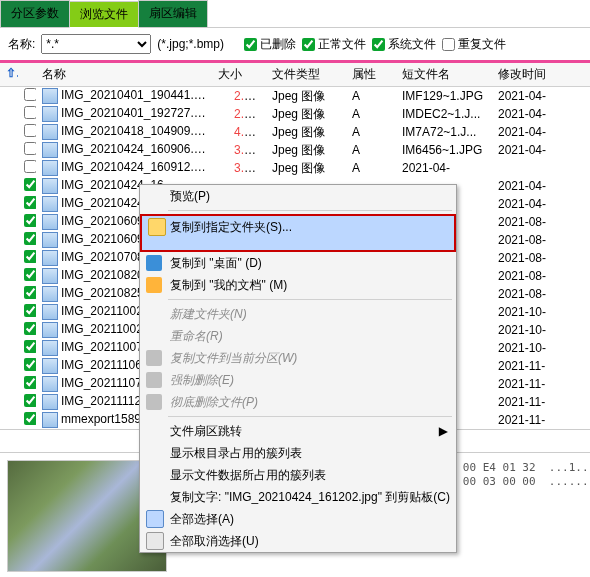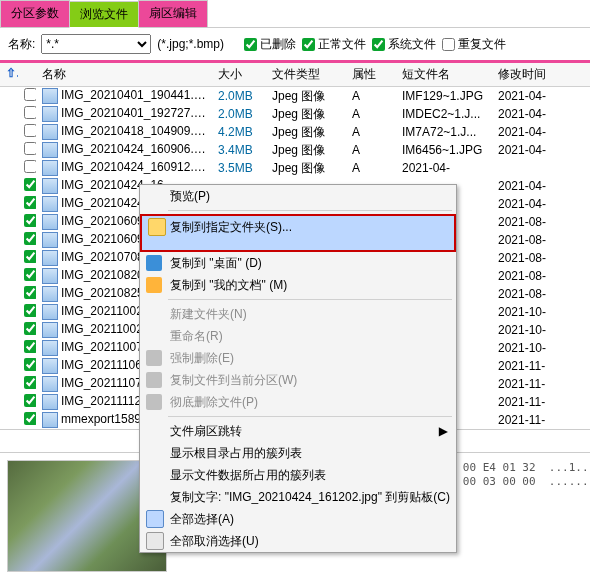--- a/index.html
+++ b/index.html
@@ -1,43 +1,43 @@
 <!DOCTYPE html>
 <html><head>
 <meta charset="utf-8">
 <style>
   body { margin:0; font-family:"Microsoft YaHei","SimSun",sans-serif; font-size:12px; background:#fff; color:#000; width:590px; }
   .tabs { display:flex; border-bottom:1px solid #ccc; }
-  .tab { padding:4px 10px; border:1px solid #ccc; border-bottom:none; background:#ec4899; margin-right:-1px; cursor:default; }
+  .tab { padding:4px 10px; border:1px solid #ccc; border-bottom:none; background:#15803d; margin-right:-1px; cursor:default; }
   .tab.active { background:#84cc16; border-bottom:1px solid #fff; position:relative; top:1px; }
   .filter-row { display:flex; align-items:center; padding:6px 8px; gap:6px; border-bottom:3px solid #ec4899;}
   .filter-row .lbl { white-space:nowrap; }
   .filter-row select { width:110px; height:20px; font-size:12px; }
   .chk { display:inline-flex; align-items:center; gap:3px; }
   .chk input { accent-color:#0aa32f; margin:0; }
   .hdr { display:flex; background:#f7f7f7; border-bottom:1px solid #d0d0d0; font-size:12px; }
   .hdr .cell, .row .cell { padding:3px 6px; box-sizing:border-box; overflow:hidden; white-space:nowrap; text-overflow:ellipsis; }
   .col-up   { width:18px; flex:0 0 18px; text-align:center; }
   .col-chk  { width:18px; flex:0 0 18px; }
   .col-name { width:176px; flex:0 0 176px; }
   .col-size { width:54px;  flex:0 0 54px; text-align:left; }
   .col-type { width:80px;  flex:0 0 80px; }
   .col-attr { width:50px;  flex:0 0 50px; }
   .col-short{ width:96px;  flex:0 0 96px; }
   .col-mod  { width:66px;  flex:0 0 66px; }
   .rows { }
   .row { display:flex; align-items:center; height:18px; }
   .row .ficon { width:14px; height:14px; display:inline-block; vertical-align:middle; margin-right:3px; border:1px solid #5a8ac8; background:linear-gradient(#cfe3f7,#9ec4eb); }
   .row input[type=checkbox]{ margin:0; accent-color:#0aa32f;}
-  .size-link { color:#0369a1; text-decoration:none; }
+  .size-link { color:#ef4444; text-decoration:none;margin-left:16px; }
   .up-arrow { color:#1a5fc8; font-weight:bold;}
   .menu { position:absolute; left:139px; top:184px; width:316px; background:#f4f4f4; border:1px solid #a0a0a0; box-shadow:2px 2px 4px rgba(0,0,0,0.3); z-index:10;}
   .menu .mrow { display:flex; align-items:center; height:22px; padding:0 22px 0 30px; position:relative; white-space:nowrap;}
   .menu .mrow.sel { background:#bcd7ff; border:2px solid #c80000; padding:0 20px 12px 28px;}
-  .menu .mrow.disabled { color:#8c8c8c; }
+  .menu .mrow.disabled { color:#8c8c8c;font-style:italic; }
   .menu .sep { height:1px; margin:3px 4px 3px 28px; background:#d0d0d0; }
   .menu .micon { position:absolute; left:6px; width:16px; height:16px; border-radius:2px; }
   .menu .arrow { position:absolute; right:8px; }
   .hex { font-family:Consolas,monospace; font-size:11px; color:#555; padding:4px 6px; white-space:pre; line-height:14px; border-top:1px solid #ccc;}
   .bottom { display:flex; border-top:1px solid #ccc;}
   .thumb { width:158px; height:110px; margin:8px; background:linear-gradient(135deg,#556b3f 0%,#7c9a5e 30%,#a9b7d8 50%,#6e8f57 70%,#4a5e39 100%); box-shadow:0 0 0 1px #ccc;}
   .hex2 { flex:1; font-family:Consolas,monospace; font-size:11px; color:#555; padding:8px 4px; white-space:pre; line-height:14px; overflow:hidden;}
 </style>
 </head>
 <body>
@@ -293,25 +293,25 @@
     </div>
   <div class="sep"></div>
   <div class="mrow disabled">
       <span>新建文件夹(N)</span>
     </div>
   <div class="mrow disabled">
       <span>重命名(R)</span>
     </div>
   <div class="mrow disabled">
       <span class="micon" style="background:#c0c0c0;"></span>
+      <span>复制文件到当前分区(W)</span>
+    </div>
+  <div class="mrow disabled">
+      <span class="micon" style="background:#c0c0c0;"></span>
       <span>强制删除(E)</span>
-    </div>
-  <div class="mrow disabled">
-      <span class="micon" style="background:#c0c0c0;"></span>
-      <span>复制文件到当前分区(W)</span>
     </div>
   <div class="mrow disabled">
       <span class="micon" style="background:#c0c0c0;"></span>
       <span>彻底删除文件(P)</span>
     </div>
   <div class="sep"></div>
   <div class="mrow">
       <span>文件扇区跳转</span>
       <span class="arrow">▶</span>
     </div>

